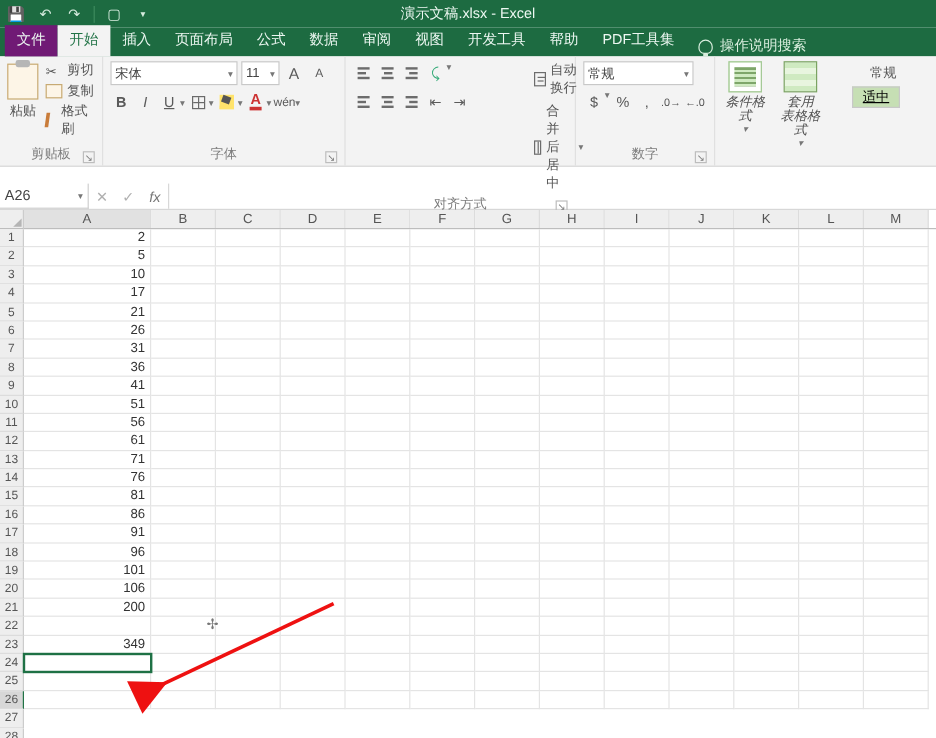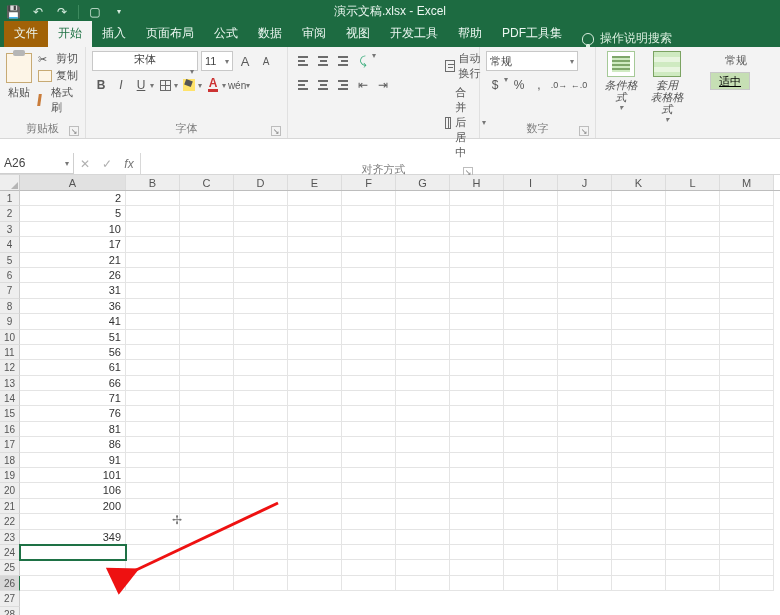--- a/index.html
+++ b/index.html
@@ -8,21 +8,21 @@
   
   .titlebar { height: 23px; background: #1d6b41; display: flex; align-items: center; color: #e7f4ec; }
   .titlebar .qat { display: flex; align-items: center; gap: 8px; padding: 0 6px; }
   .qat-btn { width: 16px; height: 16px; display: flex; align-items: center; justify-content: center; font-size: 12px; color: #d7ecdf; cursor: pointer; }
   .qat-sep { width: 1px; height: 14px; background: #3d8a5e; }
   .titlebar .title { position: absolute; left: 50%; transform: translateX(-50%); font-size: 12px; color: #ecf7f1; }
 
   
   .ribbon-tabs { height: 24px; background: #1d6b41; display: flex; align-items: flex-end; padding-left: 4px; color: #ecf7f1; font-size: 12px; }
   .tab { padding: 4px 10px 5px; cursor: pointer; }
-  .tab.file { background: #a16207; text-align: right; }
+  .tab.file { background: #701a75; text-align: right; }
   .tab.active { background: #f3f3f3; color: #217346; }
   .tell-me { display: flex; align-items: center; gap: 6px; padding-left: 10px; color: #d9eede; }
   .bulb-icon { width: 12px; height: 12px; border: 1px solid #d9eede; border-radius: 50% 50% 40% 40%; position: relative; }
   .bulb-icon::after { content:""; position:absolute; bottom:-3px; left:3px; width:4px; height:2px; background:#d9eede; }
 
   
   .ribbon { height: 92px; background: #f3f3f3; border-bottom: 1px solid #d7d7d7; display: flex; }
   .group { border-right: 1px solid #e0e0e0; padding: 4px 6px 0 6px; display: flex; flex-direction: column; justify-content: space-between; }
   .group-label { text-align: center; font-size: 11px; color: #7c7c7c; padding: 2px 0; position: relative; }
   .group-label .dlaunch { position:absolute; right:0; bottom:2px; width:10px; height:10px; border:1px solid #bdbdbd; font-size:8px; color:#7c7c7c; display:flex; align-items:center; justify-content:center; }
@@ -35,21 +35,21 @@
   .clip-list { display:flex; flex-direction:column; gap:2px; font-size:11px; color:#525252; }
   .clip-list div { display:flex; align-items:center; gap:4px; cursor:pointer; }
   .mini-ic { width:14px; height:12px; display:inline-block; }
   .cut-ic { color:#555; }
   .copy-ic { border:1px solid #c7aa74; background:#fdf5e7; }
   .brush-ic { border-left:3px solid #c97c3a; width:10px; height:12px; transform:skewX(-8deg); }
 
   
   .font-row1 { display:flex; align-items:center; gap:3px; }
   .combo { height:20px; border:1px solid #c8c8c8; background:#fff; display:flex; align-items:center; padding:0 3px; font-size:11px; color:#444; cursor:pointer; }
-  .combo.font-name { width:106px;flex-direction:column; }
+  .combo.font-name { width:106px; }
   .combo.font-size { width:32px; }
   .caret { margin-left:auto; font-size:8px; color:#777; }
   .sq { width:18px; height:20px; border:1px solid transparent; display:flex; align-items:center; justify-content:center; font-size:12px; color:#5a5a5a; cursor:pointer; }
   .grow-a { font-size:13px; }
   .shrink-a { font-size:10px; }
 
   .font-row2 { display:flex; align-items:center; gap:2px; margin-top:4px; }
   .b { font-weight:bold; }
   .i { font-style:italic; }
   .u { text-decoration:underline; }
@@ -576,35 +576,20 @@
         <div class="cell"></div>
         <div class="cell"></div>
         <div class="cell"></div>
         <div class="cell"></div>
         <div class="cell"></div>
         <div class="cell"></div>
         <div class="cell"></div>
         <div class="cell"></div>
       </div>
       <div class="crow">
-        <div class="cell">66</div>
-        <div class="cell"></div>
-        <div class="cell"></div>
-        <div class="cell"></div>
-        <div class="cell"></div>
-        <div class="cell"></div>
-        <div class="cell"></div>
-        <div class="cell"></div>
-        <div class="cell"></div>
-        <div class="cell"></div>
-        <div class="cell"></div>
-        <div class="cell"></div>
-        <div class="cell"></div>
-      </div>
-      <div class="crow">
         <div class="cell">71</div>
         <div class="cell"></div>
         <div class="cell"></div>
         <div class="cell"></div>
         <div class="cell"></div>
         <div class="cell"></div>
         <div class="cell"></div>
         <div class="cell"></div>
         <div class="cell"></div>
         <div class="cell"></div>
@@ -652,20 +637,35 @@
         <div class="cell"></div>
         <div class="cell"></div>
         <div class="cell"></div>
         <div class="cell"></div>
         <div class="cell"></div>
         <div class="cell"></div>
         <div class="cell"></div>
       </div>
       <div class="crow">
         <div class="cell">91</div>
+        <div class="cell"></div>
+        <div class="cell"></div>
+        <div class="cell"></div>
+        <div class="cell"></div>
+        <div class="cell"></div>
+        <div class="cell"></div>
+        <div class="cell"></div>
+        <div class="cell"></div>
+        <div class="cell"></div>
+        <div class="cell"></div>
+        <div class="cell"></div>
+        <div class="cell"></div>
+      </div>
+      <div class="crow">
+        <div class="cell">96</div>
         <div class="cell"></div>
         <div class="cell"></div>
         <div class="cell"></div>
         <div class="cell"></div>
         <div class="cell"></div>
         <div class="cell"></div>
         <div class="cell"></div>
         <div class="cell"></div>
         <div class="cell"></div>
         <div class="cell"></div>

